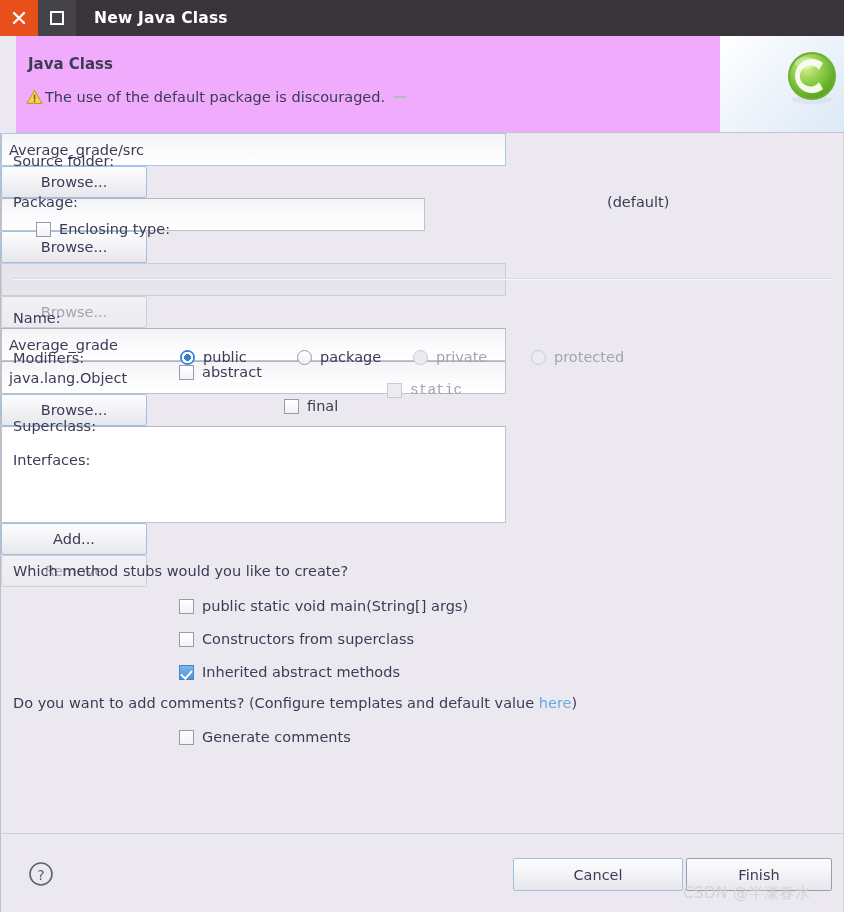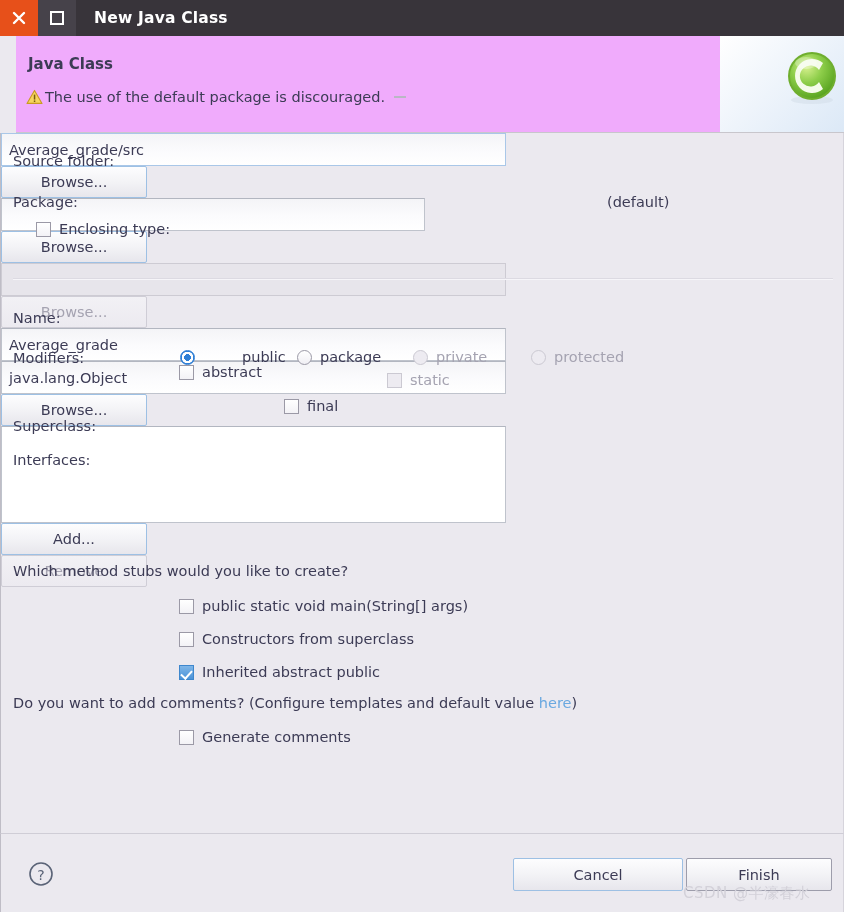--- a/index.html
+++ b/index.html
@@ -209,21 +209,21 @@
 
     <div class="row" style="left:12px;top:177px;">
       <span class="lbl">Name:</span>
     </div>
     <div class="field" style="left:175px;top:170px;width:505px;">Average_grade</div>
 
     <div class="row" style="left:12px;top:217px;">
       <span class="lbl">Modifiers:</span>
     </div>
 
-    <div class="ctl" style="left:179px;top:216px;gap:39px;">
+    <div class="ctl" style="left:179px;top:216px;">
       <span class="radio on"></span>
       <span class="t">public</span>
     </div>
     <div class="ctl" style="left:296px;top:216px;">
       <span class="radio"></span>
       <span class="t">package</span>
     </div>
     <div class="ctl" style="left:412px;top:216px;">
       <span class="radio off-dis"></span>
       <span class="t dis">private</span>
@@ -234,21 +234,21 @@
     </div>
 
     <div class="ctl" style="left:178px;top:231px;">
       <span class="cbox"></span>
       <span class="t">abstract</span>
     </div>
     <div class="ctl" style="left:283px;top:265px;justify-content:space-between;">
       <span class="cbox"></span>
       <span class="t">final</span>
     </div>
-    <div class="ctl" style="left:386px;top:239px;">
+    <div class="ctl" style="left:386px;top:249px;font-family:Liberation Mono, monospace;">
       <span class="cbox dis"></span>
       <span class="t dis">static</span>
     </div>
 
     <div class="row" style="left:12px;top:285px;">
       <span class="lbl">Superclass:</span>
     </div>
     <div class="field" style="left:175px;top:278px;width:505px;">java.lang.Object</div>
     <div class="btn" style="left:686px;top:279px;width:146px;">Browse...</div>
 
@@ -264,21 +264,21 @@
     <div class="ctl" style="left:178px;top:465px;justify-content:space-between;">
       <span class="cbox"></span>
       <span class="t">public static void main(String[] args)</span>
     </div>
     <div class="ctl" style="left:178px;top:498px;">
       <span class="cbox"></span>
       <span class="t">Constructors from superclass</span>
     </div>
     <div class="ctl" style="left:178px;top:531px;">
       <span class="cbox on"></span>
-      <span class="t">Inherited abstract public</span>
+      <span class="t">Inherited abstract methods</span>
     </div>
 
     <div class="qtext" style="left:12px;top:562px;">
       <span>Do you want to add comments? (Configure templates and default value </span><span class="link">here</span><span>)</span>
     </div>
 
     <div class="ctl" style="left:178px;top:596px;">
       <span class="cbox"></span>
       <span class="t">Generate comments</span>
     </div>

